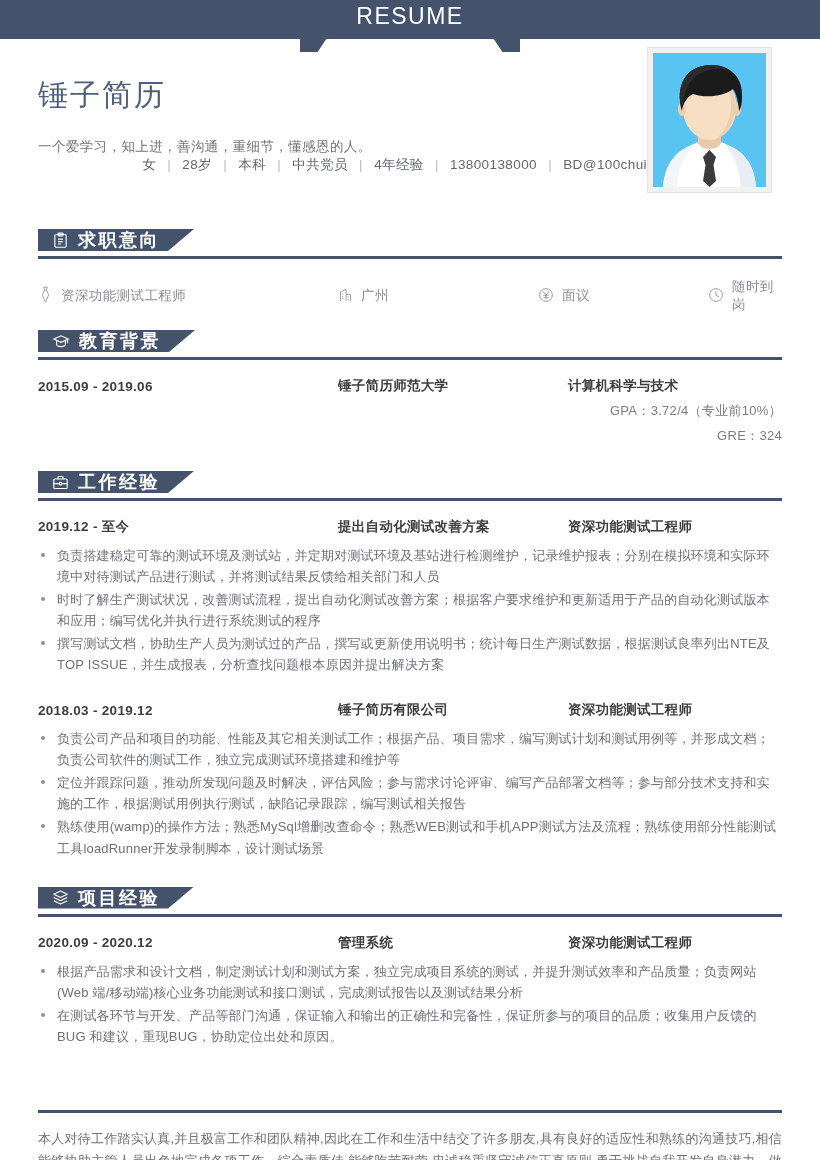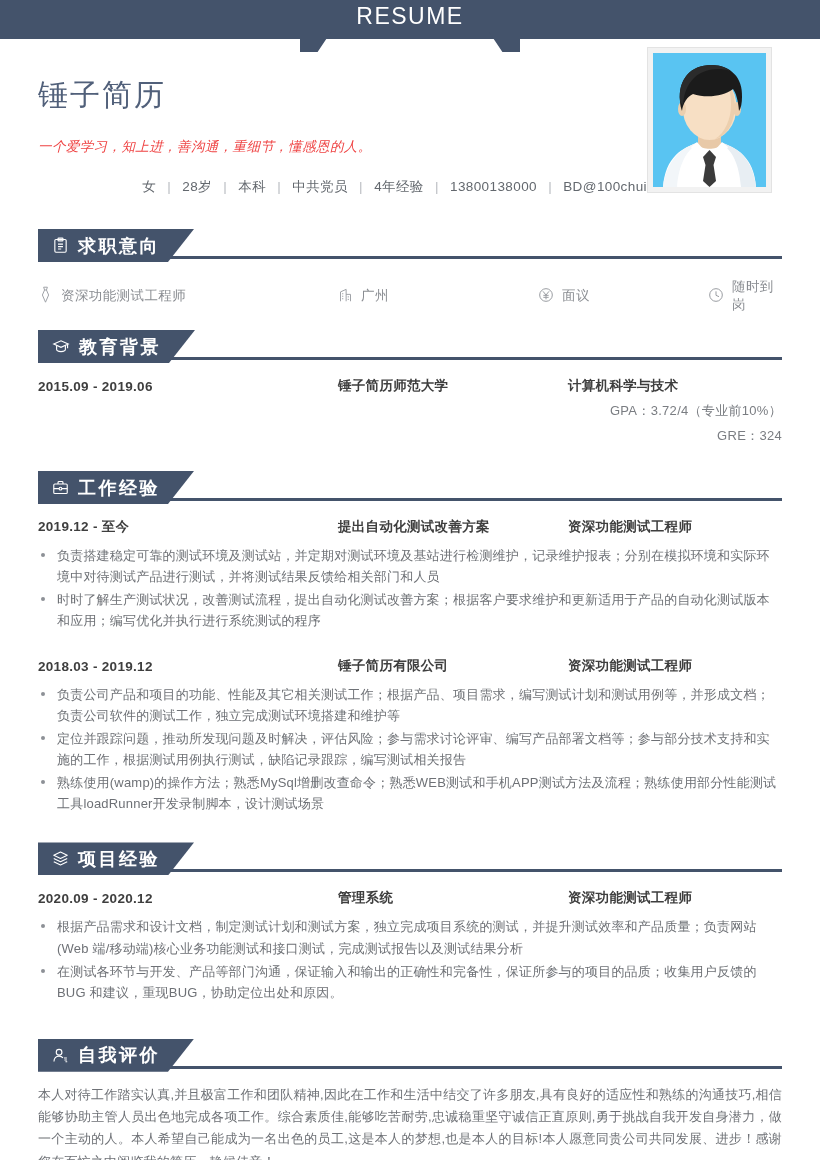--- a/index.html
+++ b/index.html
@@ -62,24 +62,22 @@
   }
   .profile-name {
     font-size: 30px;
     color: #51607a;
     font-weight: 400;
     letter-spacing: 2px;
     margin: 0 0 22px 0;
   }
   .profile-tagline {
     font-size: 13.5px;
-    color: #ef4444;
-    margin-bottom: 22px;
+    color: #737373;
     letter-spacing: 0.4px;
-    font-style: italic;
   }
   .profile-meta {
     font-size: 13.5px;
     color: #63686e;
     letter-spacing: 0.4px;
     text-align: center;
   }
   .profile-meta .sep {
     color: #b9bcc1;
     margin: 0 7px;
@@ -112,21 +110,21 @@
   }
   .sec-head {
     position: relative;
     height: 33px;
     margin-bottom: 4px;
   }
   .sec-tab {
     position: absolute;
     left: 0;
     top: 0;
-    height: 33px;
+    height: 22px;
     background: #44536b;
     display: flex;
     align-items: center;
     padding: 0 34px 0 14px;
     box-sizing: border-box;
     clip-path: polygon(0 0, 100% 0, calc(100% - 26px) 100%, 0 100%);
     z-index: 2;
   }
   .sec-tab .sec-icon {
     display: inline-flex;
@@ -407,20 +405,21 @@
     </div>
 
     <div class="row3">
       <div class="c1">2019.12 - 至今</div>
       <div class="c2">提出自动化测试改善方案</div>
       <div class="c3">资深功能测试工程师</div>
     </div>
     <ul class="bullets">
       <li>负责搭建稳定可靠的测试环境及测试站，并定期对测试环境及基站进行检测维护，记录维护报表；分别在模拟环境和实际环境中对待测试产品进行测试，并将测试结果反馈给相关部门和人员</li>
       <li>时时了解生产测试状况，改善测试流程，提出自动化测试改善方案；根据客户要求维护和更新适用于产品的自动化测试版本和应用；编写优化并执行进行系统测试的程序</li>
+      <li>撰写测试文档，协助生产人员为测试过的产品，撰写或更新使用说明书；统计每日生产测试数据，根据测试良率列出NTE及TOP ISSUE，并生成报表，分析查找问题根本原因并提出解决方案</li>
     </ul>
 
     <div class="gap-sm"></div>
 
     <div class="row3">
       <div class="c1">2018.03 - 2019.12</div>
       <div class="c2">锤子简历有限公司</div>
       <div class="c3">资深功能测试工程师</div>
     </div>
     <ul class="bullets">
@@ -454,27 +453,17 @@
     <ul class="bullets">
       <li>根据产品需求和设计文档，制定测试计划和测试方案，独立完成项目系统的测试，并提升测试效率和产品质量；负责网站(Web 端/移动端)核心业务功能测试和接口测试，完成测试报告以及测试结果分析</li>
       <li>在测试各环节与开发、产品等部门沟通，保证输入和输出的正确性和完备性，保证所参与的项目的品质；收集用户反馈的BUG 和建议，重现BUG，协助定位出处和原因。</li>
     </ul>
     <div class="gap-lg"></div>
   </div>
 
   <div class="section">
     <div class="sec-head">
       <div class="sec-rule"></div>
-      <div class="sec-tab">
-        <span class="sec-icon">
-          <svg width="17" height="17" viewBox="0 0 24 24" fill="none" stroke="#ffffff" stroke-width="1.6">
-            <circle cx="10" cy="7.4" r="4"></circle>
-            <path d="M2.8 20.6 C2.8 15.6 6.1 12.8 10 12.8 C12.2 12.8 14.2 13.7 15.5 15.3"></path>
-            <path d="M17 15.5 L21 15.5 M17.5 18.3 L21 18.3 M19 20.8 L21.5 20.8"></path>
-          </svg>
-        </span>
-        <span class="sec-title">自我评价</span>
-      </div>
     </div>
     <div class="para">本人对待工作踏实认真,并且极富工作和团队精神,因此在工作和生活中结交了许多朋友,具有良好的适应性和熟练的沟通技巧,相信能够协助主管人员出色地完成各项工作。综合素质佳,能够吃苦耐劳,忠诚稳重坚守诚信正直原则,勇于挑战自我开发自身潜力，做一个主动的人。本人希望自己能成为一名出色的员工,这是本人的梦想,也是本人的目标!本人愿意同贵公司共同发展、进步！感谢您在百忙之中阅览我的简历，静候佳音！</div>
   </div>
 
 </div>
 
 </body></html>

